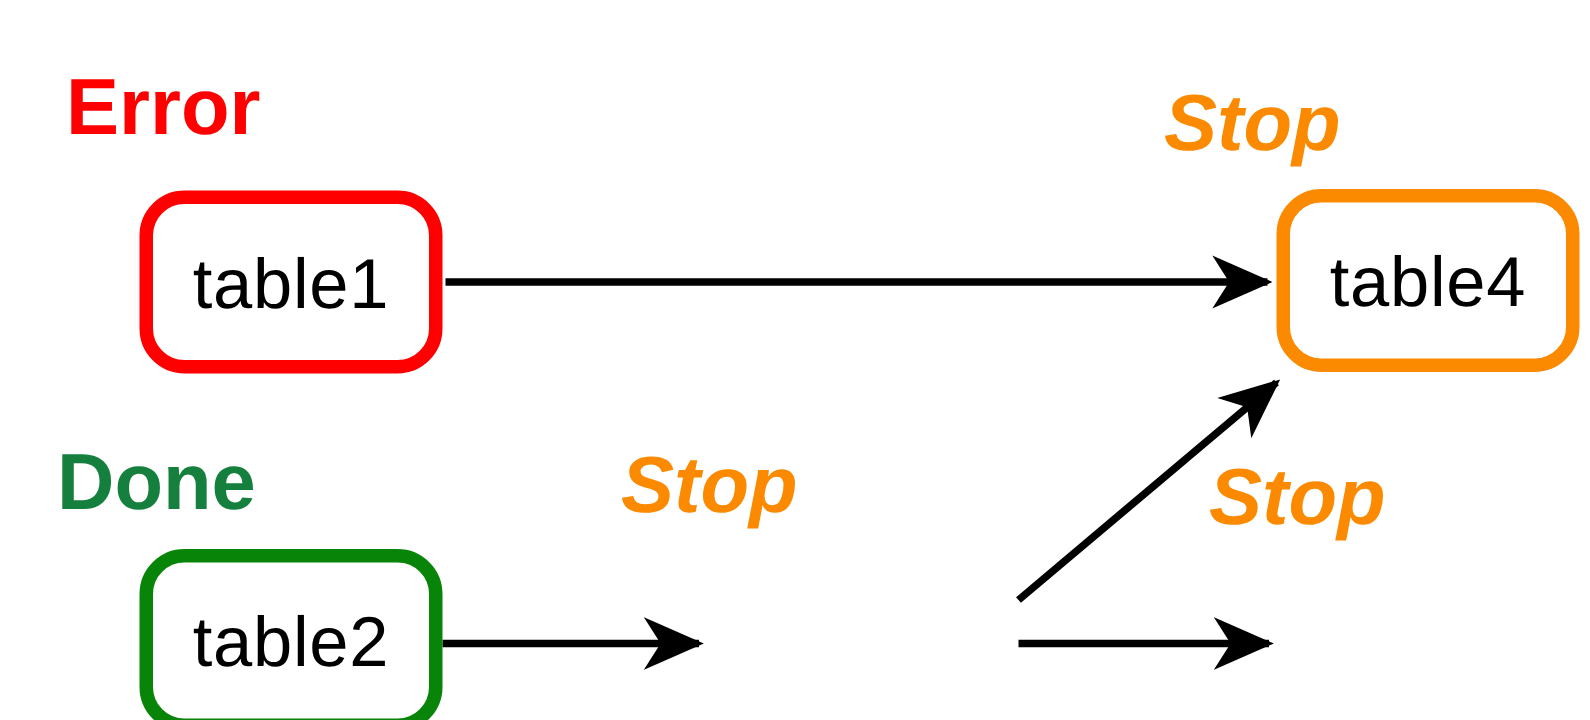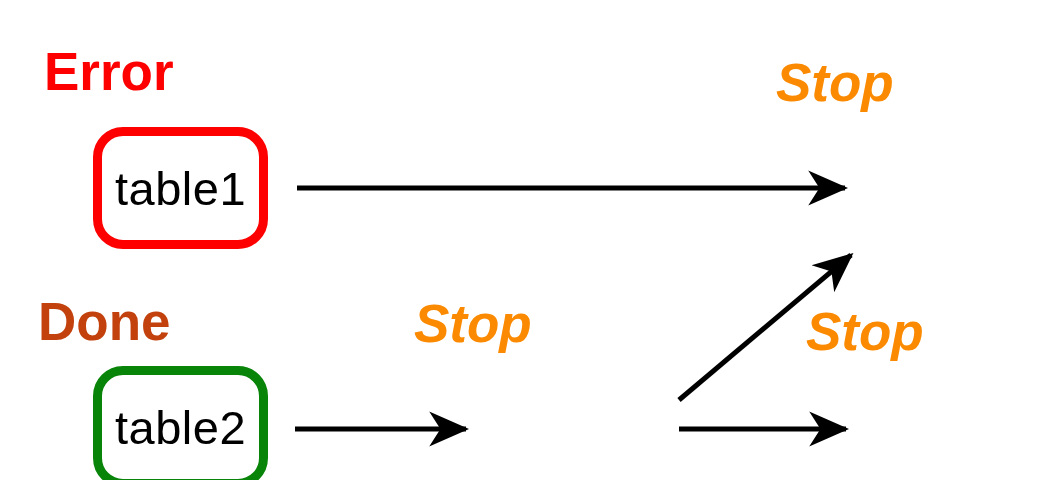--- a/index.html
+++ b/index.html
@@ -19,42 +19,42 @@
   .arrows {
     position: absolute;
     left: 0;
     top: 0;
     width: 1060px;
     height: 480px;
     pointer-events: none;
   }
   .node {
     position: absolute;
-    width: 175px;
+    width: 202px;
     height: 122px;
     box-sizing: border-box;
     background: #ffffff;
     border: 9px solid #000;
     border-radius: 30px;
     display: flex;
     align-items: center;
     justify-content: center;
     font-size: 47px;
     color: #000000;
     letter-spacing: 0.5px;
   }
   .status-label {
     position: absolute;
     font-size: 53px;
     font-weight: bold;
     line-height: 1;
     white-space: nowrap;
   }
   .c-error  { color: #fe0000; }
-  .c-done   { color: #c2410c; }
+  .c-done   { color: #15803d; }
   .c-stop   { color: #fb8a00; font-style: italic; }
   .b-error  { border-color: #fe0000; }
   .b-done   { border-color: #088408; }
   .b-stop   { border-color: #fb8a00; }
 
   .node-table1 { left: 93px;  top: 111px; }
   .node-table4 { left: 851px; top: 110px; }
   .node-table2 { left: 93px;  top: 350px; }
   .node-table3 { left: 475px; top: 350px; }
   .node-table5 { left: 851px; top: 346px; }
@@ -87,18 +87,19 @@
   <div class="status-label c-stop label-table4">Stop</div>
 
   <div class="status-label c-done label-table2">Done</div>
 
   <div class="status-label c-stop label-table3">Stop</div>
 
   <div class="status-label c-stop label-table5">Stop</div>
 
   <div class="node b-error node-table1">table1</div>
 
+  <div class="node b-stop node-table4">table4</div>
 
   <div class="node b-done node-table2">table2</div>
 
 
 
 </div>
 
 </body></html>

